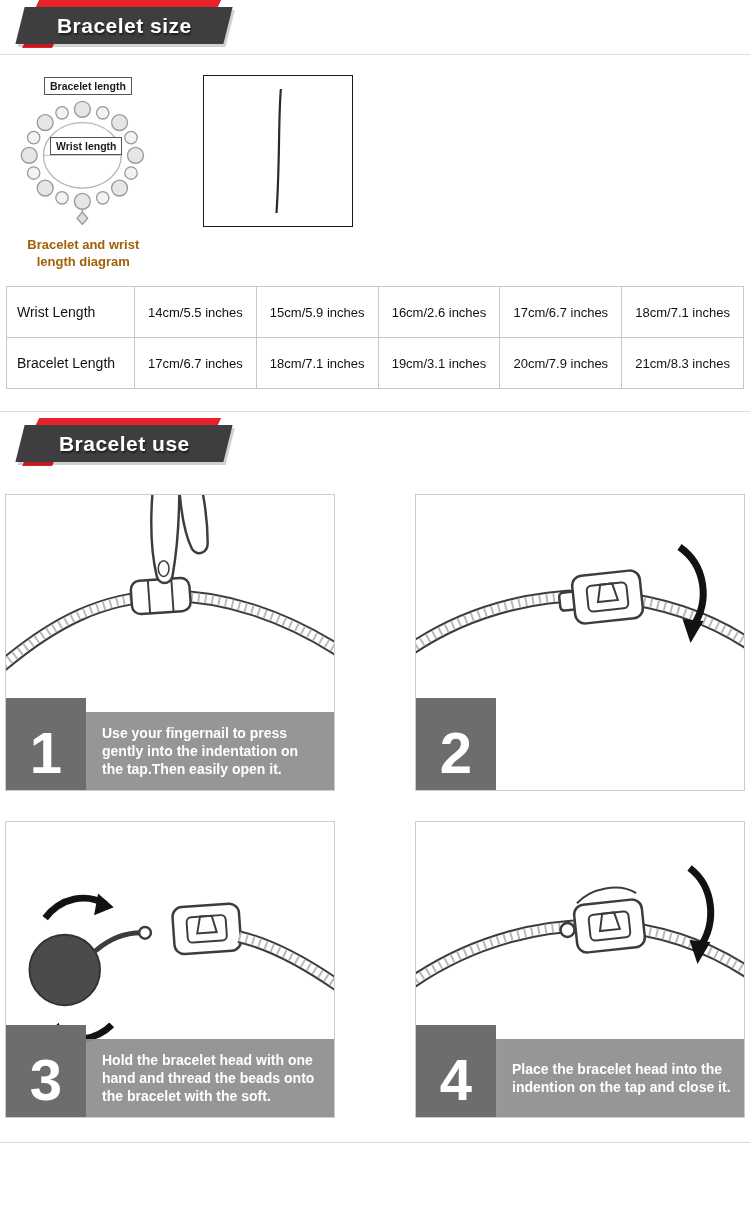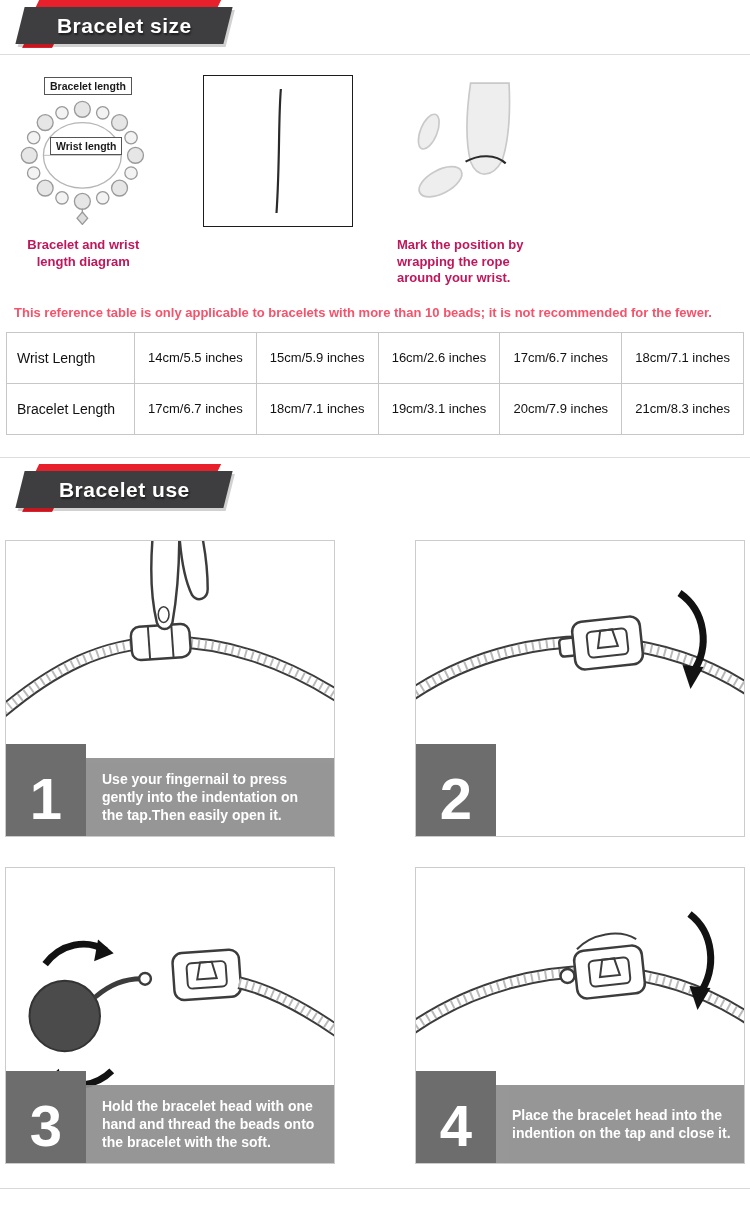--- a/index.html
+++ b/index.html
@@ -39,21 +39,21 @@
   .measure-item { display:flex; flex-direction:column; }
   .measure-img { position:relative; height:150px; }
   .measure-img.boxed { border:1px solid #1c1c1c; }
   .measure-img svg { position:absolute; inset:0; width:100%; height:100%; }
   .mini-label {
     position:absolute; background:#fff; border:1px solid #555;
     font-size:10.5px; font-weight:bold; padding:2px 5px; white-space:nowrap;
   }
   .measure-caption {
     margin-top:12px; font-size:13px; font-weight:bold;
-    line-height:1.28; text-align:center; color:#be185d;
+    line-height:1.28; text-align:center; color:#a16207;
   }
   .measure-caption.left { text-align:left; }
 
   .rope-line { stroke:#2a2a2a; stroke-width:2.5; fill:none; }
   .ruler {
     position:absolute; left:-14px; top:52px; width:215px; height:36px;
     transform:rotate(18deg); background:#fcfcfc; border:1px solid #999;
   }
   .ruler::before {
     content:""; position:absolute; left:6px; right:6px; top:0; height:12px;
@@ -167,35 +167,23 @@
     </div>
 
     <div class="measure-item">
       <div class="measure-img boxed">
         <svg viewBox="0 0 170 150">
           <path class="rope-line" d="M88 4 C 85 40, 87 85, 83 146"></path>
         </svg>
       </div>
     </div>
 
-    <div class="measure-item">
-      <div class="measure-img">
-        <svg viewBox="0 0 180 160">
-          <path d="M88 0 L134 0 C 136 40, 133 70, 126 92 C 114 114, 96 114, 88 94 C 82 70, 83 34, 88 0 Z" fill="#eeeeee" stroke="#c9c9c9" stroke-width="2"></path>
-          <ellipse cx="52" cy="118" rx="28" ry="14" transform="rotate(-28 52 118)" fill="#eeeeee" stroke="#c9c9c9" stroke-width="2"></ellipse>
-          <ellipse cx="38" cy="58" rx="10" ry="22" transform="rotate(22 38 58)" fill="#eeeeee" stroke="#c9c9c9" stroke-width="2"></ellipse>
-          <path class="rope-line" d="M82 94 C 98 85, 118 85, 130 96" stroke-width="3.5"></path>
-        </svg>
-      </div>
-      <div class="measure-caption left">Mark the position by wrapping the rope around your wrist.</div>
-    </div>
-
-  </div>
-
-  <div class="note">This reference table is only applicable to bracelets with more than 10 beads; it is not recommended for the fewer.</div>
+
+  </div>
+
 
   <table class="size-table">
     <tbody>
       <tr>
         <td class="rowhead">Wrist Length</td>
         <td>14cm/5.5 inches</td>
         <td>15cm/5.9 inches</td>
         <td>16cm/2.6 inches</td>
         <td>17cm/6.7 inches</td>
         <td>18cm/7.1 inches</td>

